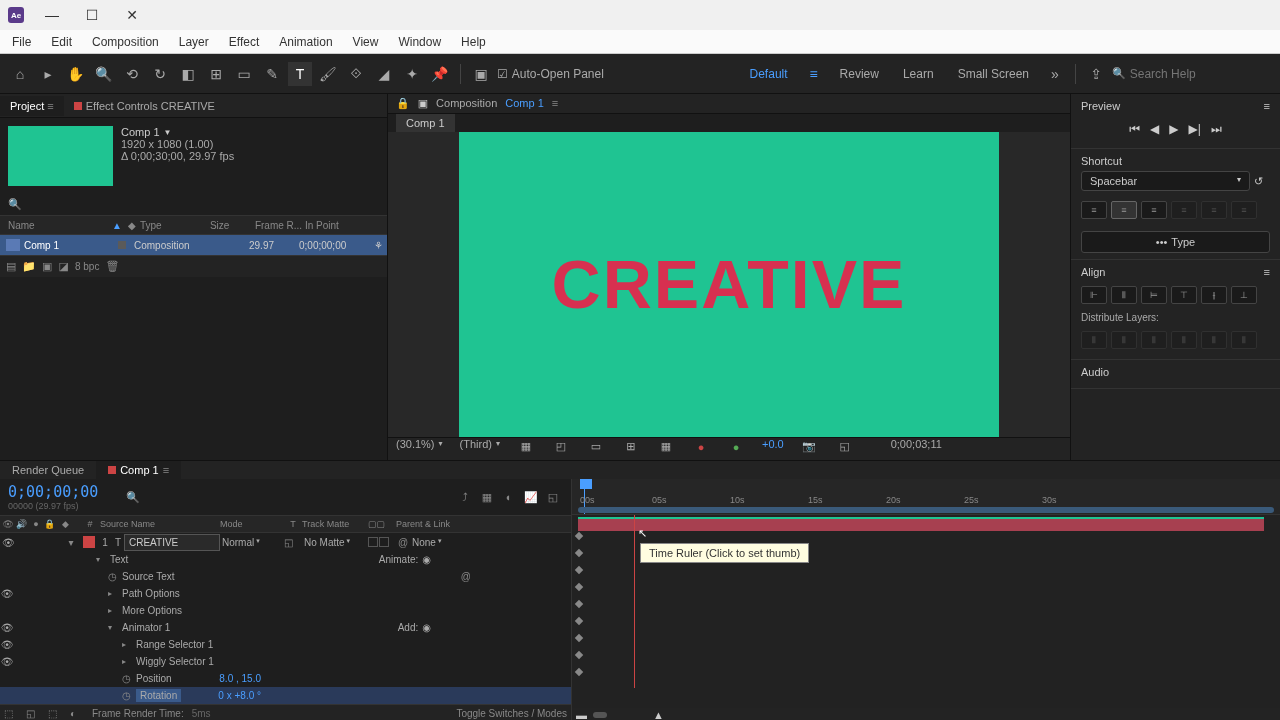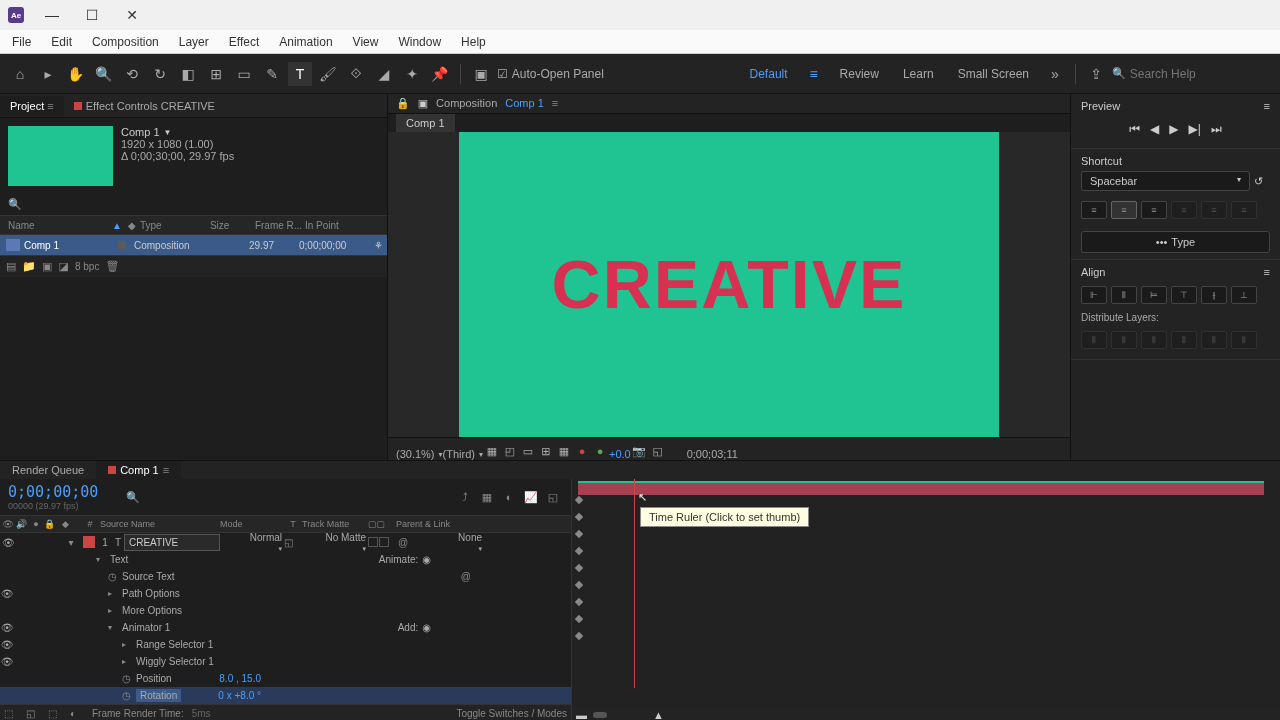--- a/index.html
+++ b/index.html
@@ -56,21 +56,21 @@
 .comp-header { height: 24px; background: #232323; display: flex; align-items: center; padding: 0 8px; gap: 8px; border-bottom: 1px solid #111; }
 .comp-header .label { color: #aaa; }
 .comp-header .active-comp { color: #4a9eff; }
 .comp-breadcrumb { height: 22px; display: flex; align-items: center; padding: 0 8px; }
 .comp-breadcrumb .bc { background: #333; padding: 3px 10px; font-size: 11px; color: #ccc; }
 
 .comp-viewer { flex: 1; background: #282828; display: flex; align-items: center; justify-content: center; position: relative; }
 .canvas { width: 540px; height: 305px; background: #1fc492; display: flex; align-items: center; justify-content: center; }
 .canvas .creative-text { font-family: 'Arial Black', Arial, sans-serif; font-weight: 900; font-size: 68px; color: #d73050; letter-spacing: 2px; }
 
-.comp-footer { height: 28px; background: #232323; display: flex; align-items: flex-end; padding: 0 8px; gap: 0; font-size: 11px; color: #aaa; border-top: 1px solid #111; }
+.comp-footer { height: 28px; background: #232323; display: flex; align-items: flex-start; padding: 0 8px; gap: 17px; font-size: 11px; color: #aaa; border-top: 1px solid #111; }
 .comp-footer .dropdown { padding: 2 6px; display: flex; align-items: center; gap: 4px; }
 .comp-footer .icon-btn { width: 18px; height: 18px; display: flex; align-items: center; justify-content: center; }
 .comp-footer .exposure { color: #4a9eff; }
 .comp-footer .timecode { color: #aaa; margin-left: 20px; }
 
 .right-panel { width: 210px; background: #232323; border-left: 1px solid #111; display: flex; flex-direction: column; overflow-y: auto; }
 .right-section { border-bottom: 1px solid #333; padding: 6px 10px; }
 .section-title { font-size: 11px; color: #ccc; margin-bottom: 4px; display: flex; justify-content: space-between; align-items: center; }
 .preview-controls { display: flex; justify-content: center; gap: 10px; padding: 6px 0; }
 .preview-btn { color: #ccc; font-size: 12px; }
@@ -116,21 +116,21 @@
 
 .tl-layer-row { height: 18px; display: flex; align-items: center; font-size: 10px; }
 .tlr-icons { width: 62px; display: flex; gap: 2px; padding-left: 2px; }
 .tlr-icons .ic { width: 12px; text-align: center; color: #aaa; }
 .tlr-twirl { width: 18px; text-align: center; color: #888; }
 .tlr-color { width: 12px; height: 12px; background: #c44; margin: 0 3px; }
 .tlr-num { width: 14px; text-align: center; color: #aaa; }
 .tlr-type { width: 12px; text-align: center; color: #aaa; }
 .tlr-name { background: #2a2a2a; padding: 2px 4px; width: 96px; border: 1px solid #555; }
 .tlr-mode { width: 64px; }
-.tl-dropdown { background: transparent; color: #aaa; padding: 1px 2px; display: flex; align-items: flex-end; gap: 2px; flex-direction: column; }
+.tl-dropdown { background: transparent; color: #aaa; padding: 1px 2px; display: flex; align-items: flex-start; gap: 2px; }
 .tlr-matte { width: 66px; }
 .tlr-t { width: 18px; }
 .tlr-plc { width: 28px; display: flex; gap: 1px; }
 .tlr-plc .chk { width: 10px; height: 10px; border: 1px solid #555; }
 .tlr-link { width: 14px; color: #888; text-align: center; }
 .tlr-parent { width: 74px; }
 
 .tl-prop-row { height: 17px; display: flex; align-items: center; font-size: 10px; color: #aaa; }
 .tl-prop-row .eye { width: 14px; text-align: center; }
 .tl-prop-row .indent1 { width: 82px; }
@@ -371,20 +371,23 @@
       </div>
       <div class="align-label">Distribute Layers:</div>
       <div class="align-row" style="opacity:0.4">
         <div class="align-icon">⫴</div>
         <div class="align-icon">⫴</div>
         <div class="align-icon">⫴</div>
         <div class="align-icon">⫴</div>
         <div class="align-icon">⫴</div>
         <div class="align-icon">⫴</div>
       </div>
+    </div>
+    <div class="right-section">
+      <div class="section-title">Audio</div>
     </div>
 
   </div>
 </div>
 
 <div class="timeline">
   <div class="tl-tabs">
     <div class="tl-tab">Render Queue</div>
     <div class="tl-tab active">
         <span class="red-sq"></span>
@@ -533,20 +536,32 @@
         <span class="ic">⬚</span>
         <span class="ic">◱</span>
         <span class="ic">⬚</span>
         <span class="ic">◐</span>
         <span>Frame Render Time:</span>
         <span style="color:#666">5ms</span>
         <span style="margin-left:auto">Toggle Switches / Modes</span>
       </div>
     </div>
     <div class="tl-right">
+      <div class="tl-ruler">
+        <div class="tl-playhead"></div>
+        <div class="tl-cti-line-ruler"></div>
+        <div class="tick" style="left:8px">00s</div>
+        <div class="tick" style="left:80px">05s</div>
+        <div class="tick" style="left:158px">10s</div>
+        <div class="tick" style="left:236px">15s</div>
+        <div class="tick" style="left:314px">20s</div>
+        <div class="tick" style="left:392px">25s</div>
+        <div class="tick" style="left:470px">30s</div>
+        <div class="tl-work-area"></div>
+      </div>
       <div class="tl-tracks">
         <div class="tl-layer-bar"></div>
         <div class="tl-cti"></div>
         <div class="tl-keyframe-col">
           <div class="kf"></div>
             <div class="kf"></div>
             <div class="kf"></div>
             <div class="kf"></div>
           <div class="kf"></div>
             <div class="kf"></div>

